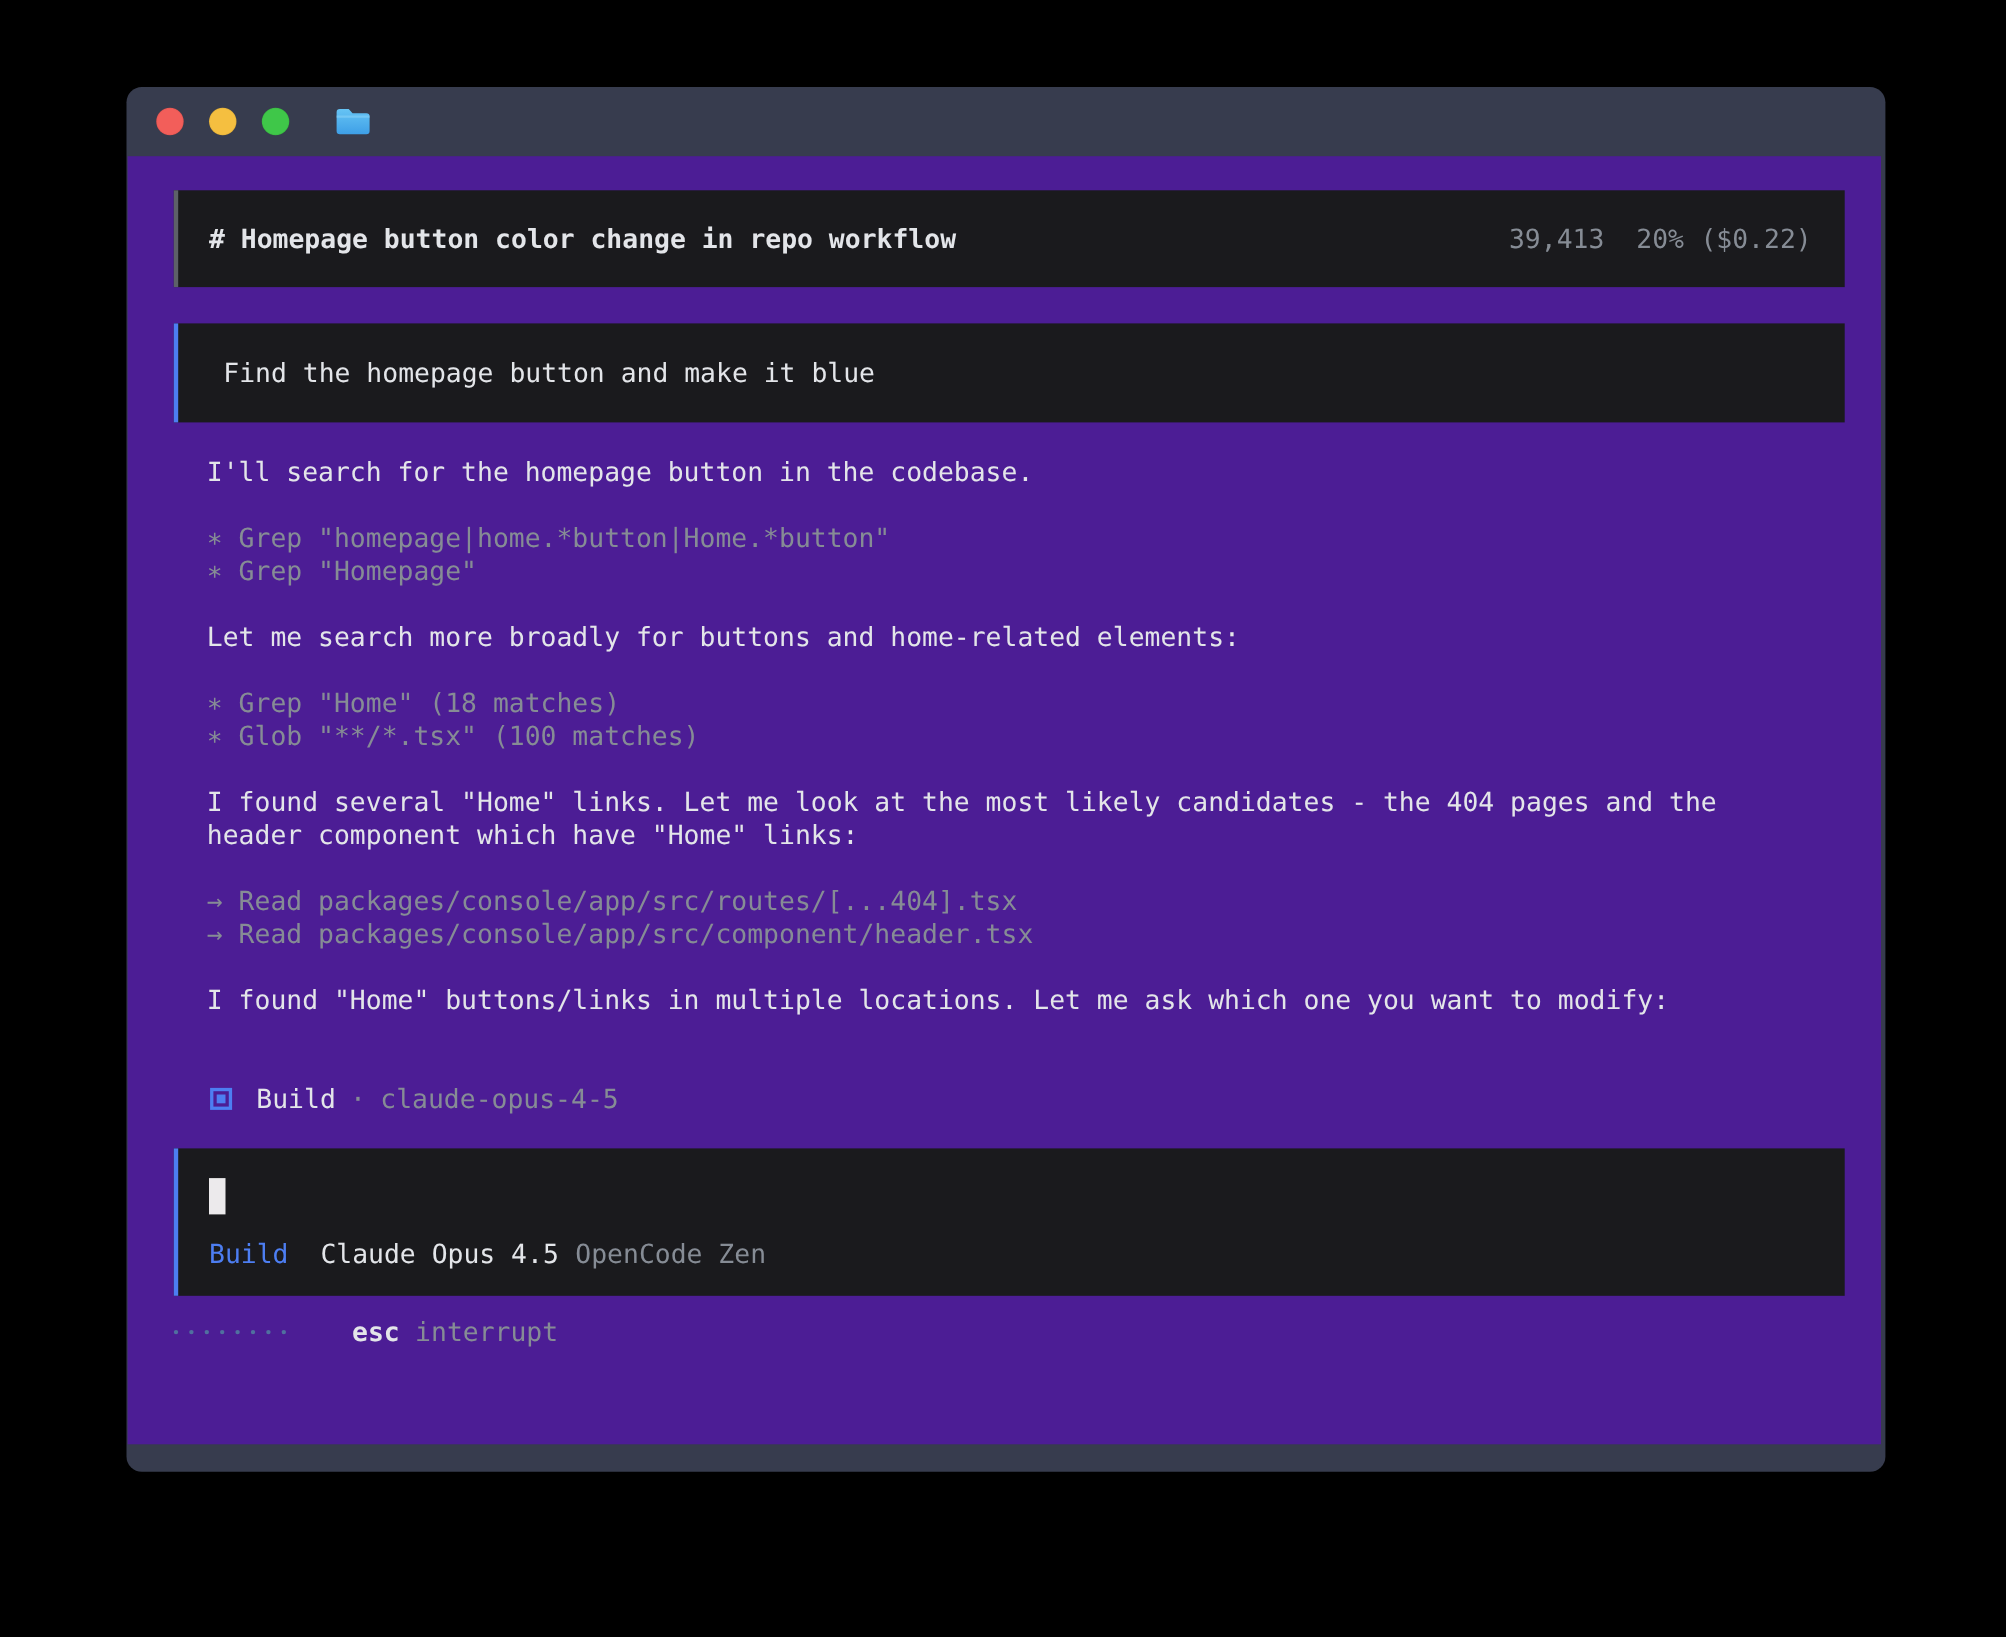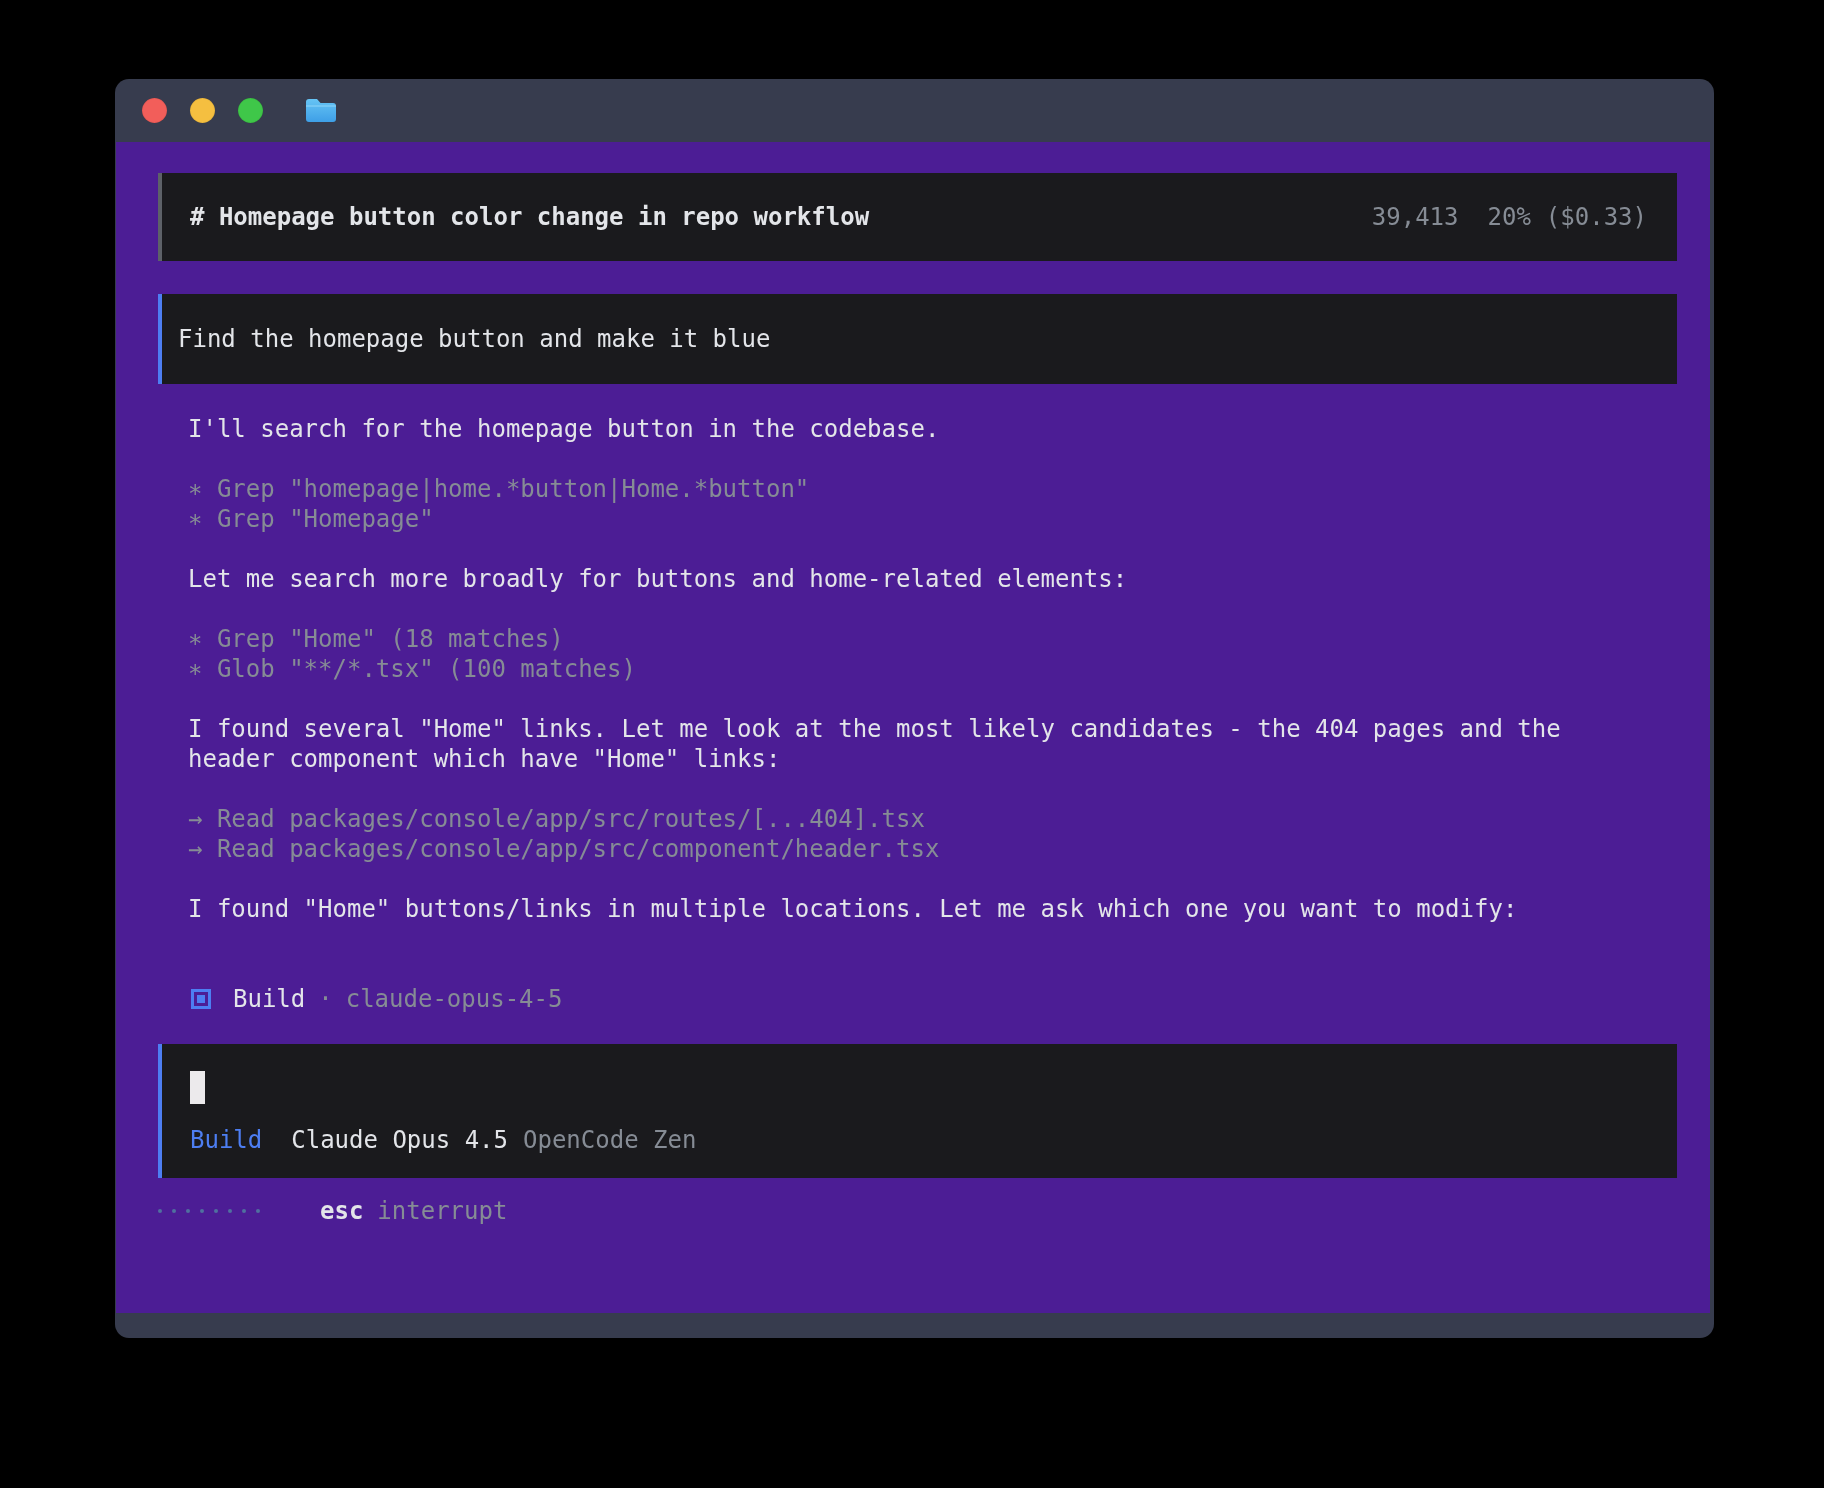--- a/index.html
+++ b/index.html
@@ -28,21 +28,21 @@
     box-sizing:border-box;padding:31px 33px 0 42px;
     font-size:24px;line-height:30px;color:#e3e5e9;
     display:flex;flex-direction:column;
   }
   .box{background:#1a1a1d;border-left:4px solid #5d6168;box-sizing:border-box;}
   .session-header{height:88px;display:flex;align-items:center;justify-content:space-between;padding:0 30px 0 28px;}
   .session-title{font-weight:bold;white-space:pre;}
   .stats{display:flex;color:#868c95;white-space:pre;}
   .stats .tokens{margin-right:29px;}
   .stats .pct{margin-right:15px;}
-  .user-box{margin-top:33px;height:90px;display:flex;align-items:center;padding-left:16px;border-left-color:#4d7ef2;}
+  .user-box{margin-top:33px;height:90px;display:flex;align-items:center;padding-left:41px;border-left-color:#4d7ef2;}
   .user-text{white-space:pre;}
   
   .transcript{margin:30px 0 0 30px;}
   .tline{min-height:30px;white-space:pre;}
   .tline.tool{color:#868c95;}
   .agent-row{height:30px;display:flex;align-items:center;white-space:pre;}
   .agent-icon{
     width:14px;height:14px;border:3px solid #4d7ef2;flex:none;display:inline-block;position:relative;margin:0 3px;
   }
   .agent-icon::after{
@@ -93,21 +93,21 @@
     </svg>
   </div>
 
   <div class="terminal">
 
     <div class="box session-header">
       <span class="session-title"># Homepage button color change in repo workflow</span>
       <span class="stats">
         <span class="tokens">39,413</span>
         <span class="pct">20%</span>
-        <span class="cost">($0.33)</span>
+        <span class="cost">($0.22)</span>
       </span>
     </div>
 
     <div class="box user-box">
       <span class="user-text">Find the homepage button and make it blue</span>
     </div>
 
     <div class="transcript">
       <div id="tlines">
           <div class="tline body">I'll search for the homepage button in the codebase.</div>

